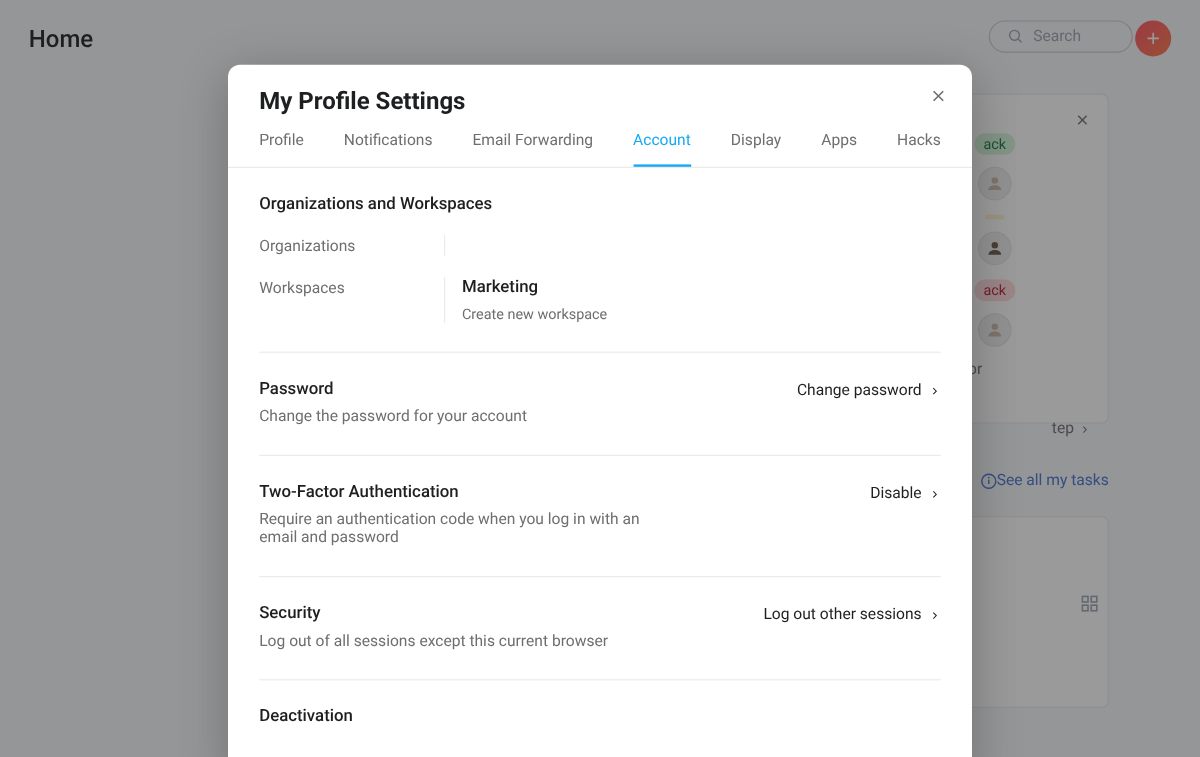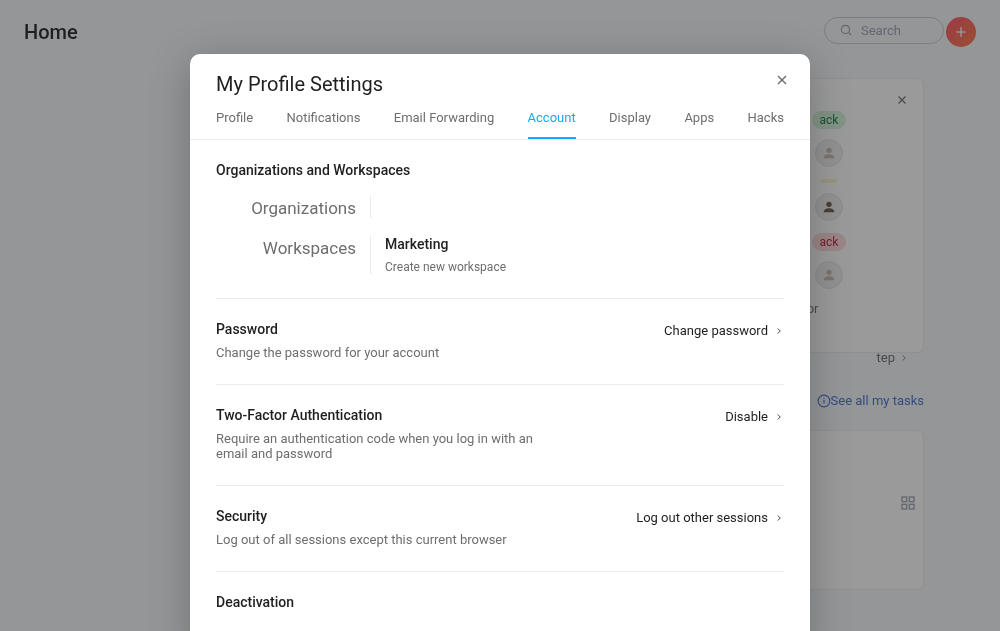--- a/index.html
+++ b/index.html
@@ -140,21 +140,21 @@
     border-radius:10px;
     box-shadow: 0 8px 40px rgba(0,0,0,0.25);
     overflow:hidden;
   }
   .modal-header {
     padding: 18px 26px 0 26px;
     position:relative;
   }
   .modal-title {
     font-size: 20px;
-    font-weight:400;
+    font-weight:700;
     color:#1e1f21;
   }
   .modal-close {
     position:absolute; right:20px; top:18px;
     color:#6d6e6f; cursor:pointer;
   }
   .tabs {
     display:flex;
     gap: 26px;
     padding: 14px 26px 0 26px;
@@ -188,21 +188,21 @@
     font-size:13px; color:#6d6e6f; max-width: 330px;
   }
 
   .orgws {
     display:grid;
     grid-template-columns: 140px 1px auto;
     column-gap: 14px;
     row-gap: 18px;
     margin-top: 18px;
   }
-  .orgws .label { text-align:right; color:#6d6e6f; font-size:17px; padding-top:2px; }
+  .orgws .label { text-align:left; color:#6d6e6f; font-size:13px; padding-top:2px; }
   .orgws .divider { width:1px; background:#edeae9; }
   .orgws .value-col {}
   .ws-name { font-weight:500; font-size:14px; color:#1e1f21; }
   .ws-create { font-size:12px; color:#6d6e6f; margin-top:8px; cursor:pointer;}
 
   .row {
     display:flex; justify-content:space-between; align-items:flex-start;
     gap: 20px;
   }
   .action-link {

